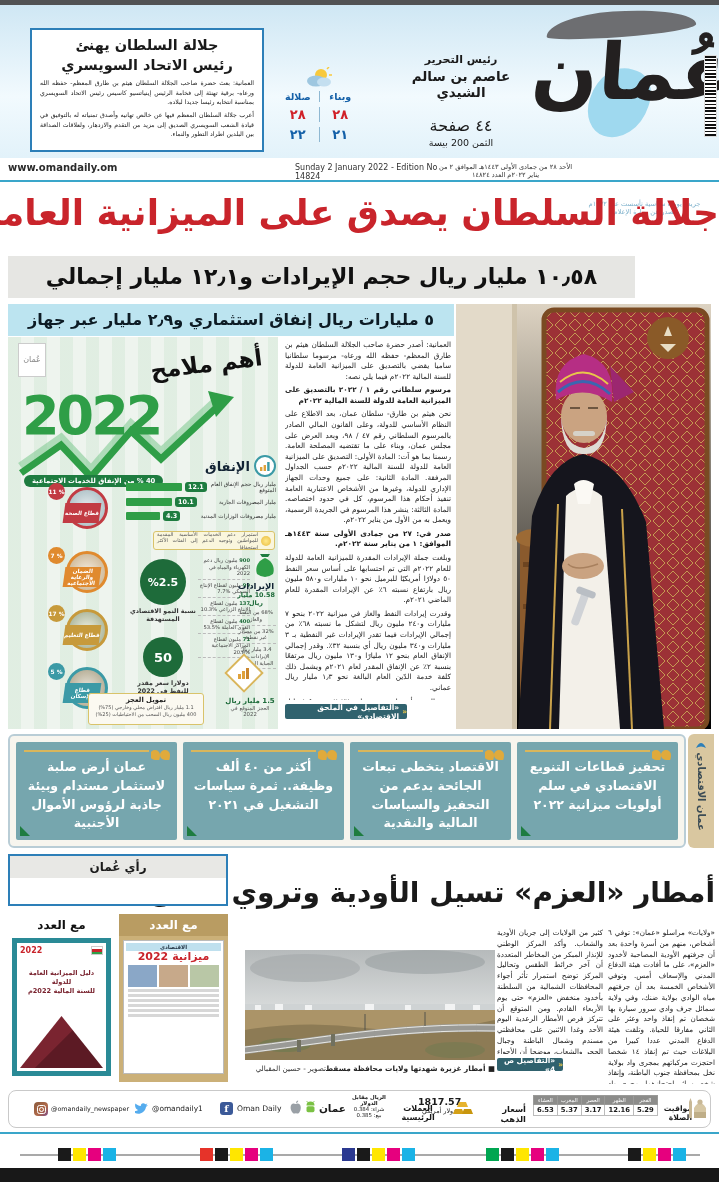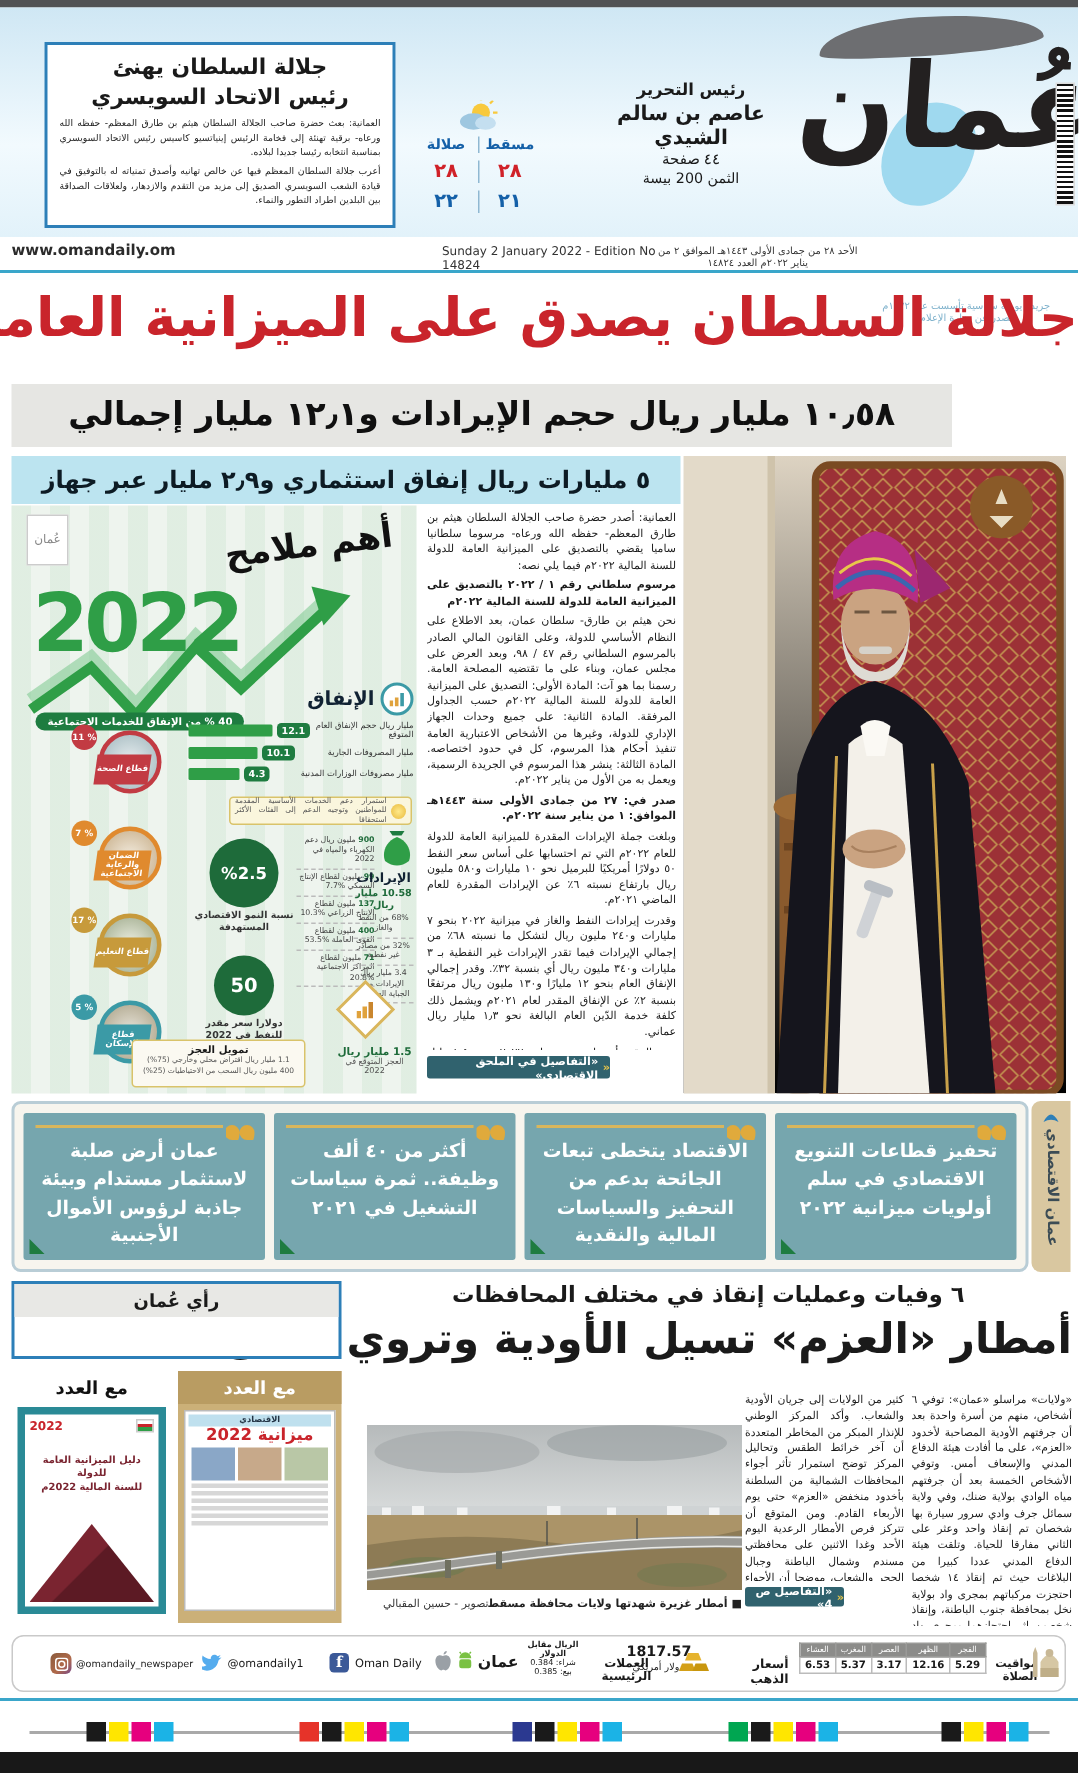--- a/index.html
+++ b/index.html
@@ -123,37 +123,37 @@
           <g stroke="#f8c93c" stroke-width="1.5">
               <line x1="18" y1="0" x2="18" y2="-2"></line>
               <line x1="26" y1="8" x2="29" y2="8"></line>
               <line x1="24" y1="2" x2="26" y2="0"></line>
             </g>
           <ellipse cx="13" cy="14" rx="9" ry="5.5" fill="#9ec7e0"></ellipse>
           <ellipse cx="21" cy="15" rx="7" ry="4.5" fill="#c4dff0"></ellipse>
         </svg>
       </div>
       <div class="abs" style="left:0;top:24px;width:84px;display:flex;">
-        <div class="wx-city" style="flex:1;text-align:center;border-left:1px solid #8fb8d2;">مسقط</div>
+        <div class="wx-city" style="flex:1;text-align:center;border-left:1px solid #8fb8d2;">وبناء</div>
         <div class="wx-city" style="flex:1;text-align:center;">صلالة</div>
       </div>
       <div class="abs" style="left:0;top:40px;width:84px;display:flex;">
         <div class="wx-hi" style="flex:1;text-align:center;border-left:1px solid #8fb8d2;">٢٨</div>
         <div class="wx-hi" style="flex:1;text-align:center;">٢٨</div>
       </div>
       <div class="abs" style="left:0;top:60px;width:84px;display:flex;">
         <div class="wx-lo" style="flex:1;text-align:center;border-left:1px solid #8fb8d2;">٢١</div>
         <div class="wx-lo" style="flex:1;text-align:center;">٢٢</div>
       </div>
     </div>
 
     <div class="abs c" style="left:395px;top:48px;width:132px;">
       <div class="b" style="font-size:11px;">رئيس التحرير</div>
       <div class="b" style="font-size:13.5px;margin-top:2px;">عاصم بن سالم الشيدي</div>
-      <div style="font-size:10px;font-family:Liberation Serif, serif;">٤٤ صفحة</div>
+      <div style="font-size:16px;margin-top:16px;">٤٤ صفحة</div>
       <div style="font-size:9.5px;margin-top:2px;">الثمن 200 بيسة</div>
     </div>
 
     <div class="abs" style="left:528px;top:2px;width:178px;height:150px;">
       <div class="abs brush" style="left:18px;top:4px;width:150px;height:26px;"></div>
       <div class="abs logo-map" style="left:62px;top:60px;width:58px;height:72px;"></div>
       <div class="abs logo-word" style="left:4px;top:26px;">عُمان</div>
     </div>
 
     <div class="abs barcode" style="left:704px;top:50px;width:11px;height:80px;"></div>
@@ -377,21 +377,20 @@
       <div class="corner"></div>
     </div>
   </div>
   <div class="abs econ-tab" style="left:688px;top:734px;width:26px;height:114px;">
     <svg width="14" height="14" viewBox="0 0 14 14">
         <path d="M2 10 Q7 0 12 10 Q7 7 2 10 Z" fill="#2d7fb8"></path>
       </svg>
     <span class="v-text">عمان الاقتصادي</span>
   </div>
 
-  <div class="abs c rain-kicker" style="left:230px;top:854px;width:485px;">٦ وفيات وعمليات إنقاذ في مختلف المحافظات</div>
   <div class="abs c rain-headline nowrap" style="left:230px;top:876px;width:485px;">أمطار «العزم» تسيل الأودية وتروي عمان</div>
 
   <div class="abs rain-col" style="left:608px;top:928px;width:107px;height:156px;overflow:hidden;">
     <p class="j">«ولايات» مراسلو «عمان»: توفي ٦ أشخاص، منهم من أسرة واحدة بعد أن جرفتهم الأودية المصاحبة لأخدود «العزم»، على ما أفادت هيئة الدفاع المدني والإسعاف أمس. وتوفي الأشخاص الخمسة بعد أن جرفتهم مياه الوادي بولاية ضنك، وفي ولاية سمائل جرف وادي سرور سيارة بها شخصان تم إنقاذ واحد وعثر على الثاني مفارقا للحياة. وتلقت هيئة الدفاع المدني عددا كبيرا من البلاغات حيث تم إنقاذ ١٤ شخصا احتجزت مركباتهم بمجرى واد بولاية نخل بمحافظة جنوب الباطنة، وإنقاذ شخصين إثر احتجازهما بمجرى واد بولاية الرستاق وهما بصحة جيدة. وشهدت محافظات السلطنة الشمالية هطول أمطار تفاوتت غزارتها أدت في</p>
   </div>
   <div class="abs rain-col" style="left:497px;top:928px;width:106px;height:126px;overflow:hidden;">
     <p class="j">كثير من الولايات إلى جريان الأودية والشعاب. وأكد المركز الوطني للإنذار المبكر من المخاطر المتعددة أن آخر خرائط الطقس وتحاليل المركز توضح استمرار تأثر أجواء المحافظات الشمالية من السلطنة بأخدود منخفض «العزم» حتى يوم الأربعاء القادم. ومن المتوقع أن تتركز فرص الأمطار الرعدية اليوم الأحد وغدا الاثنين على محافظتي مسندم وشمال الباطنة وجبال الحجر والشعاب، موضحا أن الأجواء ستكون غائمة جزئيا على بقية المحافظات مع فرص لهطول أمطار متفرقة.</p>
   </div>
   <div class="abs more-banner" style="left:497px;top:1058px;width:66px;height:13px;">
     <span class="arr">«</span>

